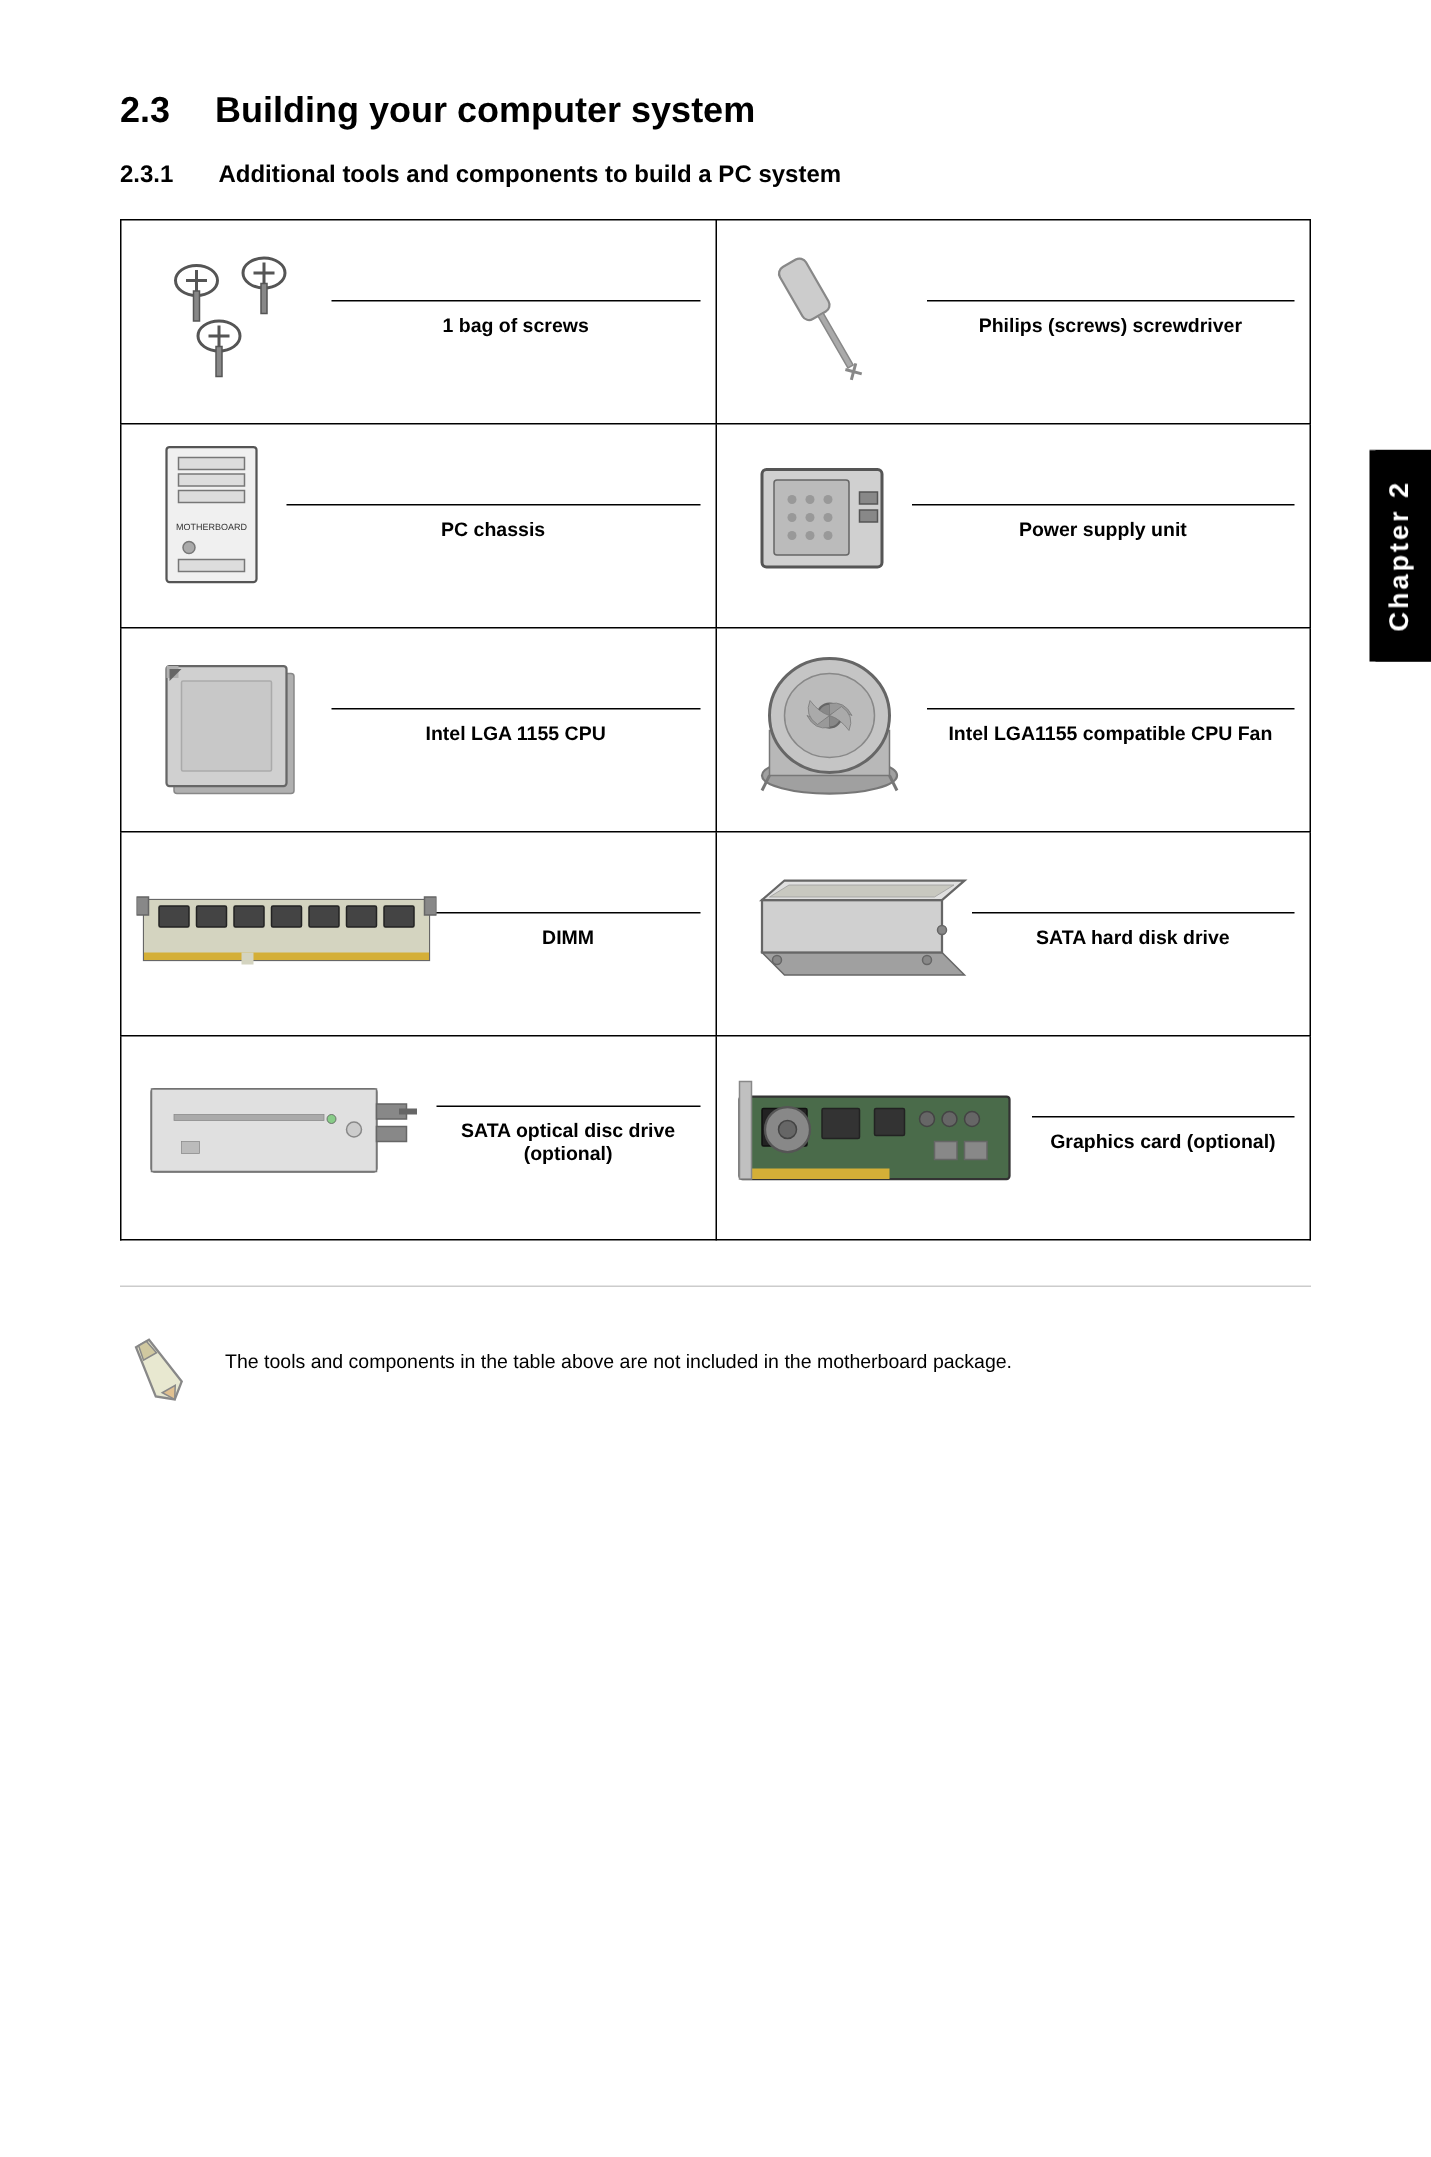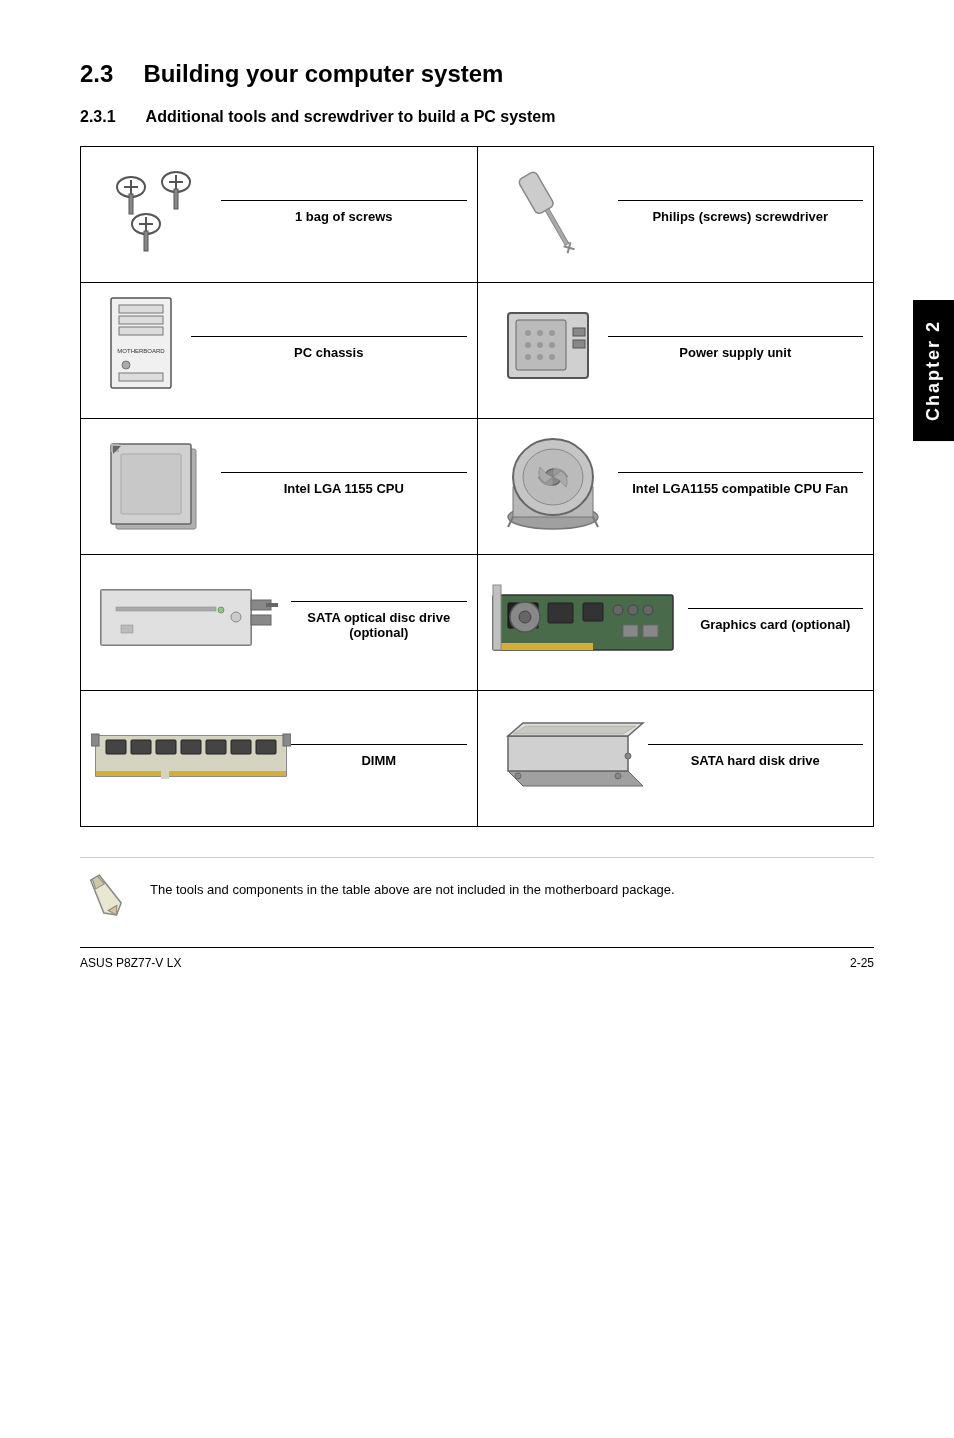--- a/index.html
+++ b/index.html
@@ -84,21 +84,21 @@
       display: block;
       width: 100%;
       text-align: center;
     }
 
     .note-section {
       display: flex;
       align-items: flex-start;
       gap: 20px;
       border-top: 1px solid #ccc;
-      padding-top: 12px;
+      padding-top: 30px;
       margin-top: 10px;
     }
 
     .note-icon {
       flex-shrink: 0;
       width: 50px;
       height: 50px;
     }
 
     .note-text {
@@ -133,21 +133,21 @@
 
   <div class="chapter-tab">
     <span>Chapter 2</span>
   </div>
 
   <h1 class="section-title">
     <span class="section-num">2.3</span><span>Building your computer system</span>
   </h1>
 
   <h2 class="subsection-title">
-    <span class="subsection-num">2.3.1</span><span>Additional tools and screwdriver to build a PC system</span>
+    <span class="subsection-num">2.3.1</span><span>Additional tools and components to build a PC system</span>
   </h2>
 
   <table class="components-table">
     <tbody>
 
       <tr>
         <td>
           <div class="cell-content">
             <div class="component-image">
 
@@ -303,80 +303,20 @@
             <span class="component-label">Intel LGA1155 compatible CPU Fan</span>
           </div>
         </td>
       </tr>
 
       <tr>
         <td>
           <div class="cell-content">
             <div class="component-image">
 
-              <svg width="200" height="90" viewBox="0 0 200 90">
-
-                <rect x="10" y="15" width="150" height="55" fill="#d0d0d0" stroke="#666" stroke-width="1.5" rx="2"></rect>
-
-                <rect x="10" y="15" width="150" height="55" fill="#e0e0e0" stroke="#777" stroke-width="1"></rect>
-
-                <rect x="25" y="32" width="100" height="4" fill="#aaa" stroke="#888" stroke-width="0.5"></rect>
-
-                <circle cx="145" cy="42" r="5" fill="#ccc" stroke="#888" stroke-width="1"></circle>
-
-                <circle cx="130" cy="35" r="3" fill="#88cc88" stroke="#555" stroke-width="0.5"></circle>
-
-                <rect x="30" y="50" width="12" height="8" fill="#bbb" stroke="#888" stroke-width="0.5"></rect>
-
-                <rect x="160" y="25" width="20" height="10" fill="#888" stroke="#666" stroke-width="1"></rect>
-                <rect x="160" y="40" width="20" height="10" fill="#888" stroke="#666" stroke-width="1"></rect>
-
-                <rect x="175" y="28" width="12" height="4" fill="#666"></rect>
-              </svg>
-            </div>
-            <span class="component-label">SATA optical disc drive (optional)</span>
-          </div>
-        </td>
-        <td>
-          <div class="cell-content">
-            <div class="component-image">
-
-              <svg width="200" height="90" viewBox="0 0 200 90">
-
-                <rect x="5" y="20" width="180" height="55" fill="#4a6b4a" stroke="#333" stroke-width="1.5" rx="2"></rect>
-
-                <rect x="20" y="28" width="30" height="25" fill="#222" stroke="#111" stroke-width="1" rx="1"></rect>
-                <rect x="60" y="28" width="25" height="20" fill="#333" stroke="#222" stroke-width="1" rx="1"></rect>
-                <rect x="95" y="28" width="20" height="18" fill="#333" stroke="#222" stroke-width="1" rx="1"></rect>
-
-                <circle cx="130" cy="35" r="5" fill="#666" stroke="#444"></circle>
-                <circle cx="145" cy="35" r="5" fill="#666" stroke="#444"></circle>
-                <circle cx="160" cy="35" r="5" fill="#666" stroke="#444"></circle>
-
-                <rect x="135" y="50" width="15" height="12" fill="#888" stroke="#666" stroke-width="1"></rect>
-                <rect x="155" y="50" width="15" height="12" fill="#888" stroke="#666" stroke-width="1"></rect>
-
-                <rect x="5" y="68" width="100" height="7" fill="#d4af37"></rect>
-
-                <rect x="5" y="10" width="8" height="65" fill="#c0c0c0" stroke="#888" stroke-width="1"></rect>
-
-                <circle cx="37" cy="42" r="15" fill="#888" stroke="#555" stroke-width="1.5"></circle>
-                <circle cx="37" cy="42" r="6" fill="#666" stroke="#444" stroke-width="1"></circle>
-              </svg>
-            </div>
-            <span class="component-label">Graphics card (optional)</span>
-          </div>
-        </td>
-      </tr>
-
-      <tr>
-        <td>
-          <div class="cell-content">
-            <div class="component-image">
-
               <svg width="200" height="80" viewBox="0 0 200 80">
 
                 <rect x="5" y="20" width="190" height="40" fill="#c8c8c8" stroke="#666" stroke-width="1.5"></rect>
 
                 <rect x="5" y="20" width="190" height="40" fill="#d4d4c0"></rect>
 
                 <rect x="15" y="24" width="20" height="14" fill="#444" stroke="#222" stroke-width="1" rx="1"></rect>
                 <rect x="40" y="24" width="20" height="14" fill="#444" stroke="#222" stroke-width="1" rx="1"></rect>
                 <rect x="65" y="24" width="20" height="14" fill="#444" stroke="#222" stroke-width="1" rx="1"></rect>
                 <rect x="90" y="24" width="20" height="14" fill="#444" stroke="#222" stroke-width="1" rx="1"></rect>
@@ -408,42 +348,98 @@
                 <polygon points="20,25 140,25 155,12 35,12" fill="#e0e0e0" stroke="#666" stroke-width="1.5"></polygon>
 
                 <polygon points="25,23 135,23 148,15 38,15" fill="#c8c8c0" stroke="#999" stroke-width="0.5"></polygon>
 
                 <circle cx="30" cy="65" r="3" fill="#888" stroke="#666"></circle>
                 <circle cx="130" cy="65" r="3" fill="#888" stroke="#666"></circle>
                 <circle cx="140" cy="45" r="3" fill="#888" stroke="#666"></circle>
               </svg>
             </div>
             <span class="component-label">SATA hard disk drive</span>
+          </div>
+        </td>
+      </tr>
+
+      <tr>
+        <td>
+          <div class="cell-content">
+            <div class="component-image">
+
+              <svg width="200" height="90" viewBox="0 0 200 90">
+
+                <rect x="10" y="15" width="150" height="55" fill="#d0d0d0" stroke="#666" stroke-width="1.5" rx="2"></rect>
+
+                <rect x="10" y="15" width="150" height="55" fill="#e0e0e0" stroke="#777" stroke-width="1"></rect>
+
+                <rect x="25" y="32" width="100" height="4" fill="#aaa" stroke="#888" stroke-width="0.5"></rect>
+
+                <circle cx="145" cy="42" r="5" fill="#ccc" stroke="#888" stroke-width="1"></circle>
+
+                <circle cx="130" cy="35" r="3" fill="#88cc88" stroke="#555" stroke-width="0.5"></circle>
+
+                <rect x="30" y="50" width="12" height="8" fill="#bbb" stroke="#888" stroke-width="0.5"></rect>
+
+                <rect x="160" y="25" width="20" height="10" fill="#888" stroke="#666" stroke-width="1"></rect>
+                <rect x="160" y="40" width="20" height="10" fill="#888" stroke="#666" stroke-width="1"></rect>
+
+                <rect x="175" y="28" width="12" height="4" fill="#666"></rect>
+              </svg>
+            </div>
+            <span class="component-label">SATA optical disc drive (optional)</span>
+          </div>
+        </td>
+        <td>
+          <div class="cell-content">
+            <div class="component-image">
+
+              <svg width="200" height="90" viewBox="0 0 200 90">
+
+                <rect x="5" y="20" width="180" height="55" fill="#4a6b4a" stroke="#333" stroke-width="1.5" rx="2"></rect>
+
+                <rect x="20" y="28" width="30" height="25" fill="#222" stroke="#111" stroke-width="1" rx="1"></rect>
+                <rect x="60" y="28" width="25" height="20" fill="#333" stroke="#222" stroke-width="1" rx="1"></rect>
+                <rect x="95" y="28" width="20" height="18" fill="#333" stroke="#222" stroke-width="1" rx="1"></rect>
+
+                <circle cx="130" cy="35" r="5" fill="#666" stroke="#444"></circle>
+                <circle cx="145" cy="35" r="5" fill="#666" stroke="#444"></circle>
+                <circle cx="160" cy="35" r="5" fill="#666" stroke="#444"></circle>
+
+                <rect x="135" y="50" width="15" height="12" fill="#888" stroke="#666" stroke-width="1"></rect>
+                <rect x="155" y="50" width="15" height="12" fill="#888" stroke="#666" stroke-width="1"></rect>
+
+                <rect x="5" y="68" width="100" height="7" fill="#d4af37"></rect>
+
+                <rect x="5" y="10" width="8" height="65" fill="#c0c0c0" stroke="#888" stroke-width="1"></rect>
+
+                <circle cx="37" cy="42" r="15" fill="#888" stroke="#555" stroke-width="1.5"></circle>
+                <circle cx="37" cy="42" r="6" fill="#666" stroke="#444" stroke-width="1"></circle>
+              </svg>
+            </div>
+            <span class="component-label">Graphics card (optional)</span>
           </div>
         </td>
       </tr>
     </tbody>
   </table>
 
   <div class="note-section">
     <div class="note-icon">
       
       <svg width="50" height="50" viewBox="0 0 50 50">
         <g transform="rotate(-30, 25, 25)">
           <polygon points="20,5 30,5 35,40 25,48 15,40" fill="#e8e8d0" stroke="#888" stroke-width="1.5"></polygon>
           <polygon points="22,5 28,5 30,15 20,15" fill="#d0c8a0" stroke="#888" stroke-width="1"></polygon>
           <polygon points="20,40 30,40 25,48" fill="#e0c090" stroke="#888" stroke-width="1"></polygon>
         </g>
       </svg>
     </div>
     <p class="note-text">The tools and components in the table above are not included in the motherboard package.</p>
   </div>
 
-  <div class="footer-bar">
-    <span>ASUS P8Z77-V LX</span>
-    <span>2-25</span>
-  </div>
 
 </div>
 
 <div style="position:fixed; right:0; top:300px; background:#000; color:#fff; writing-mode:vertical-rl; transform:rotate(180deg); padding:20px 10px; font-size:18px; font-weight:bold; letter-spacing:2px; z-index:10;">
   <span>Chapter 2</span>
 </div>
 
 </body></html>

